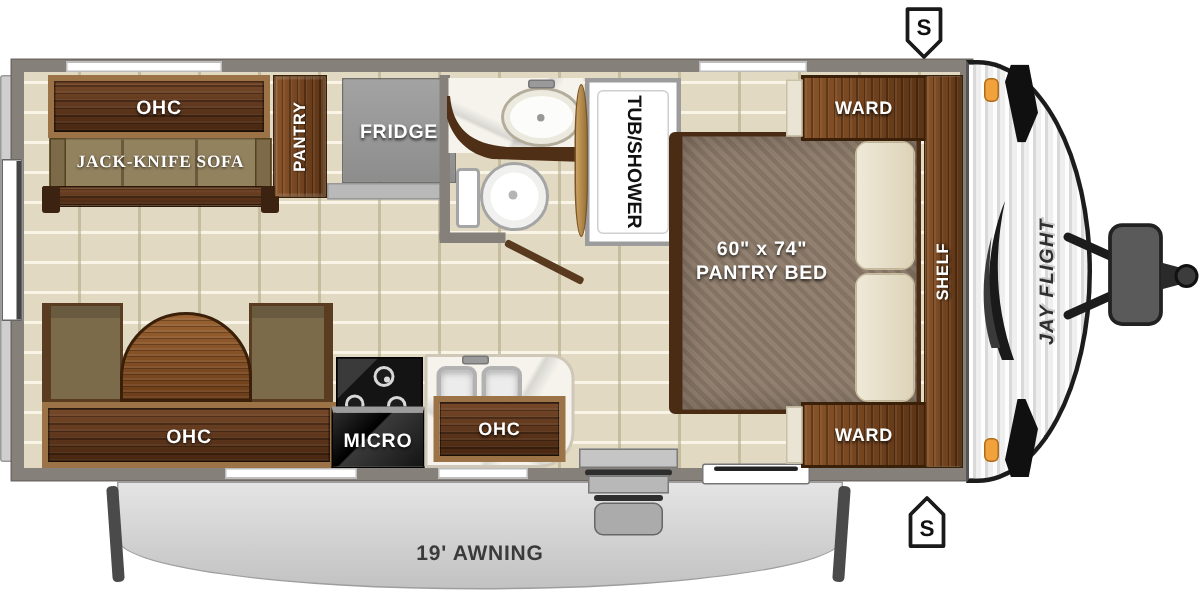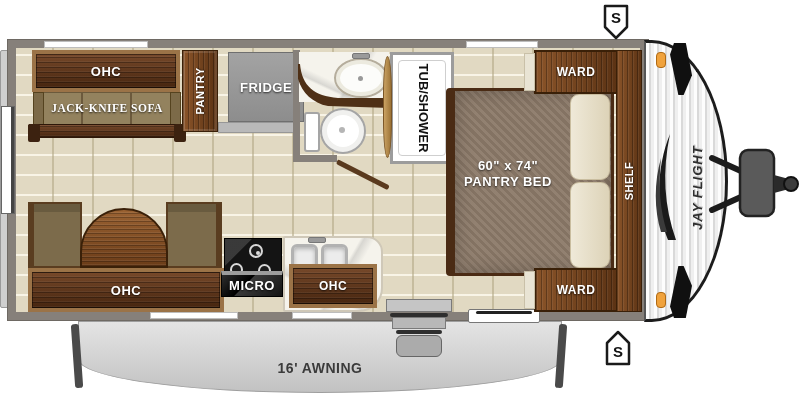--- a/index.html
+++ b/index.html
@@ -31,21 +31,21 @@
 </style>
 </head>
 <body>
 
 <div class="plan">
 
   <div class="abs" style="left:0;top:50px;width:9px;height:258px;background:#cfcfcf;border:1px solid #9a9a9a;border-radius:2px;"></div>
 
   <div class="abs" style="left:78px;top:321px;width:484px;height:72px;background:linear-gradient(180deg,#e4e4e4,#c2c2c2);
               border:1px solid #9e9e9e;border-radius:0 0 300px 300px / 0 0 42px 42px;">
-    <div class="abs" style="left:0;top:38px;width:100%;text-align:center;font-weight:bold;font-size:14px;color:#3b3b3b;letter-spacing:.5px;">16' AWNING</div>
+    <div class="abs" style="left:0;top:38px;width:100%;text-align:center;font-weight:bold;font-size:14px;color:#3b3b3b;letter-spacing:.5px;">19' AWNING</div>
   </div>
   <div class="abs" style="left:73px;top:324px;width:8px;height:64px;background:#4a4a4a;border-radius:3px;transform:rotate(-4deg);"></div>
   <div class="abs" style="left:557px;top:324px;width:8px;height:64px;background:#4a4a4a;border-radius:3px;transform:rotate(4deg);"></div>
 
   <div class="abs floor-tiles" style="left:14px;top:46px;width:628px;height:268px;"></div>
 
   <div class="abs" style="left:8px;top:40px;width:640px;height:280px;border:8px solid #86807a;box-shadow:0 0 0 1px #6e6963;"></div>
 
   <div class="abs" style="left:44px;top:41px;width:104px;height:7px;background:#fff;border:1px solid #bdbdbd;"></div>
   <div class="abs" style="left:466px;top:41px;width:72px;height:7px;background:#fff;border:1px solid #bdbdbd;"></div>
@@ -126,21 +126,21 @@
     <span class="lbl" style="font-size:13px;">OHC</span>
   </div>
 
   <div class="abs" style="left:224px;top:238px;width:58px;height:34px;background:#141414;border:1px solid #000;overflow:hidden;
               background-image:linear-gradient(135deg, rgba(255,255,255,.16) 0 30%, rgba(0,0,0,0) 31%);">
     <div class="abs ring" style="left:24px;top:5px;width:14px;height:14px;"></div>
     <div class="abs" style="left:31px;top:12px;width:4px;height:4px;background:#dcdcdc;border-radius:50%;"></div>
     <div class="abs ring" style="left:5px;top:24px;width:13px;height:13px;"></div>
     <div class="abs ring" style="left:33px;top:25px;width:13px;height:13px;"></div>
   </div>
-  <div class="abs flex" style="left:221px;top:271px;width:62px;height:26px;border:1px solid #000;border-top:4px solid #9c9c9c;
+  <div class="abs flex" style="left:221px;top:271px;width:62px;height:41px;border:1px solid #000;border-top:4px solid #9c9c9c;
               background:linear-gradient(135deg,#2e2e2e 0%,#000 40%,#3a3a3a 42%,#141414 100%);">
     <span class="lbl" style="font-size:13px;">MICRO</span>
   </div>
   <div class="abs marble" style="left:283px;top:236px;width:100px;height:76px;border:2px solid #cfc8b8;border-radius:2px 16px 24px 2px;"></div>
   <div class="abs" style="left:291px;top:244px;width:27px;height:27px;background:#ececec;border:3px solid #b2b2b2;border-radius:6px;box-shadow:inset 0 2px 4px rgba(0,0,0,.25);"></div>
   <div class="abs" style="left:321px;top:244px;width:27px;height:27px;background:#ececec;border:3px solid #b2b2b2;border-radius:6px;box-shadow:inset 0 2px 4px rgba(0,0,0,.25);"></div>
   <div class="abs" style="left:308px;top:237px;width:18px;height:6px;background:#9a9a9a;border:1px solid #777;border-radius:2px;"></div>
   <div class="abs wood-dark frame flex" style="left:289px;top:264px;width:88px;height:44px;">
     <span class="lbl" style="font-size:12px;">OHC</span>
   </div>

